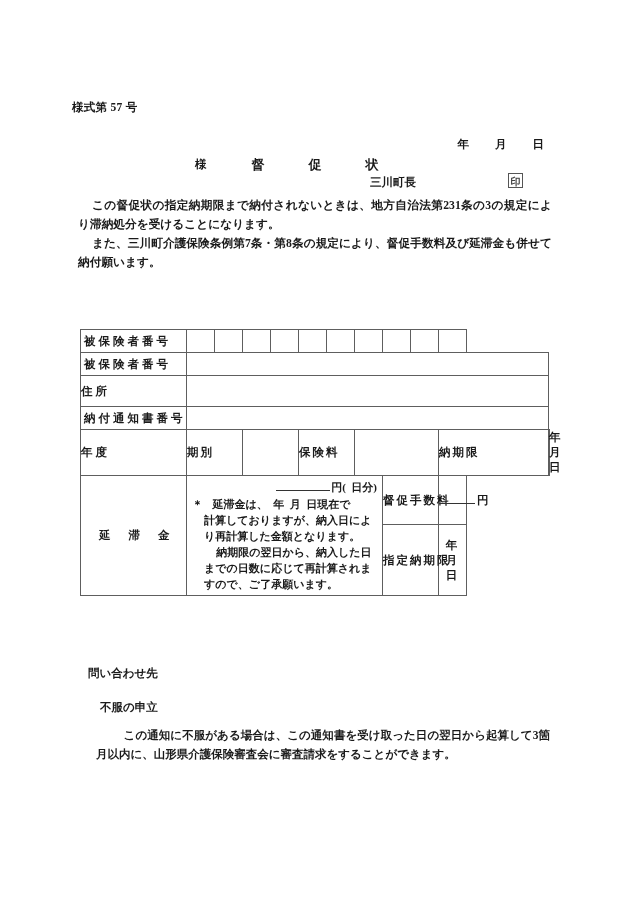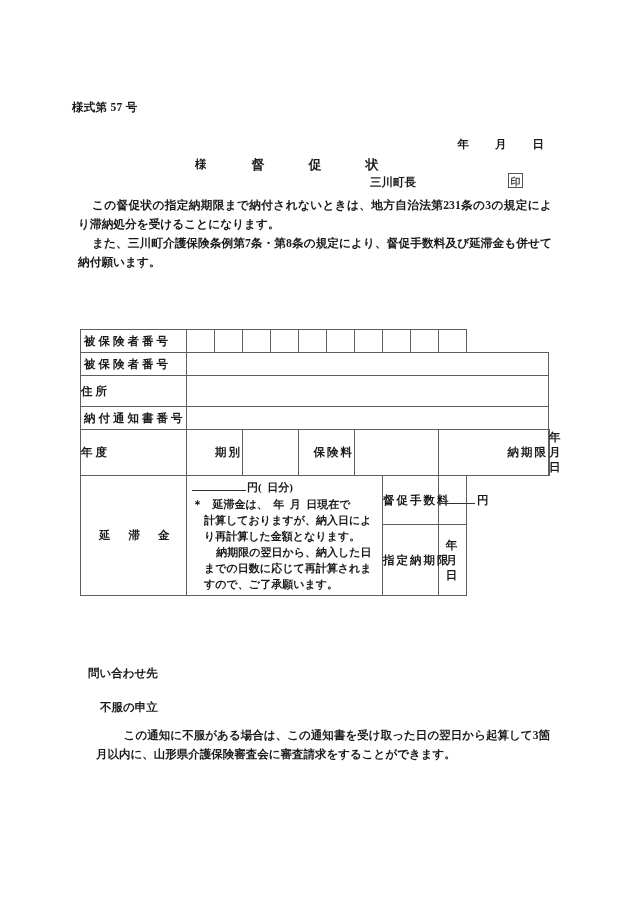--- a/index.html
+++ b/index.html
@@ -128,38 +128,38 @@
   }
   .lbl-sp {
     width: 106px;
     letter-spacing: 3px;
     padding-right: 6px !important;
     white-space: nowrap;
   }
   .numcell { border: 1px solid #5e5e5e; }
   .nofill { border: none !important; }
   .ctr { text-align: center; letter-spacing: 2px; }
-  .hdr-c { text-align: right; letter-spacing: 2px; white-space: nowrap; }
+  .hdr-c { text-align: left; letter-spacing: 2px; white-space: nowrap; }
 
   
   .enryo-lbl {
     text-align: right;
     letter-spacing: 18px;
     text-indent: 18px;
     vertical-align: middle;
     white-space: nowrap;
   }
   .enryo-body {
     vertical-align: top;
     padding: 3px 5px 3px 5px !important;
     font-size: 11px;
     line-height: 16px;
   }
   .yen-head {
-    text-align: left;
+    text-align: right;
     margin: 0 0 1px 0;
     white-space: nowrap;
   }
   .yen-ul {
     display: inline-block;
     width: 54px;
     border-bottom: 1px solid #333;
     margin-right: 1px;
   }
   .enryo-body p {

